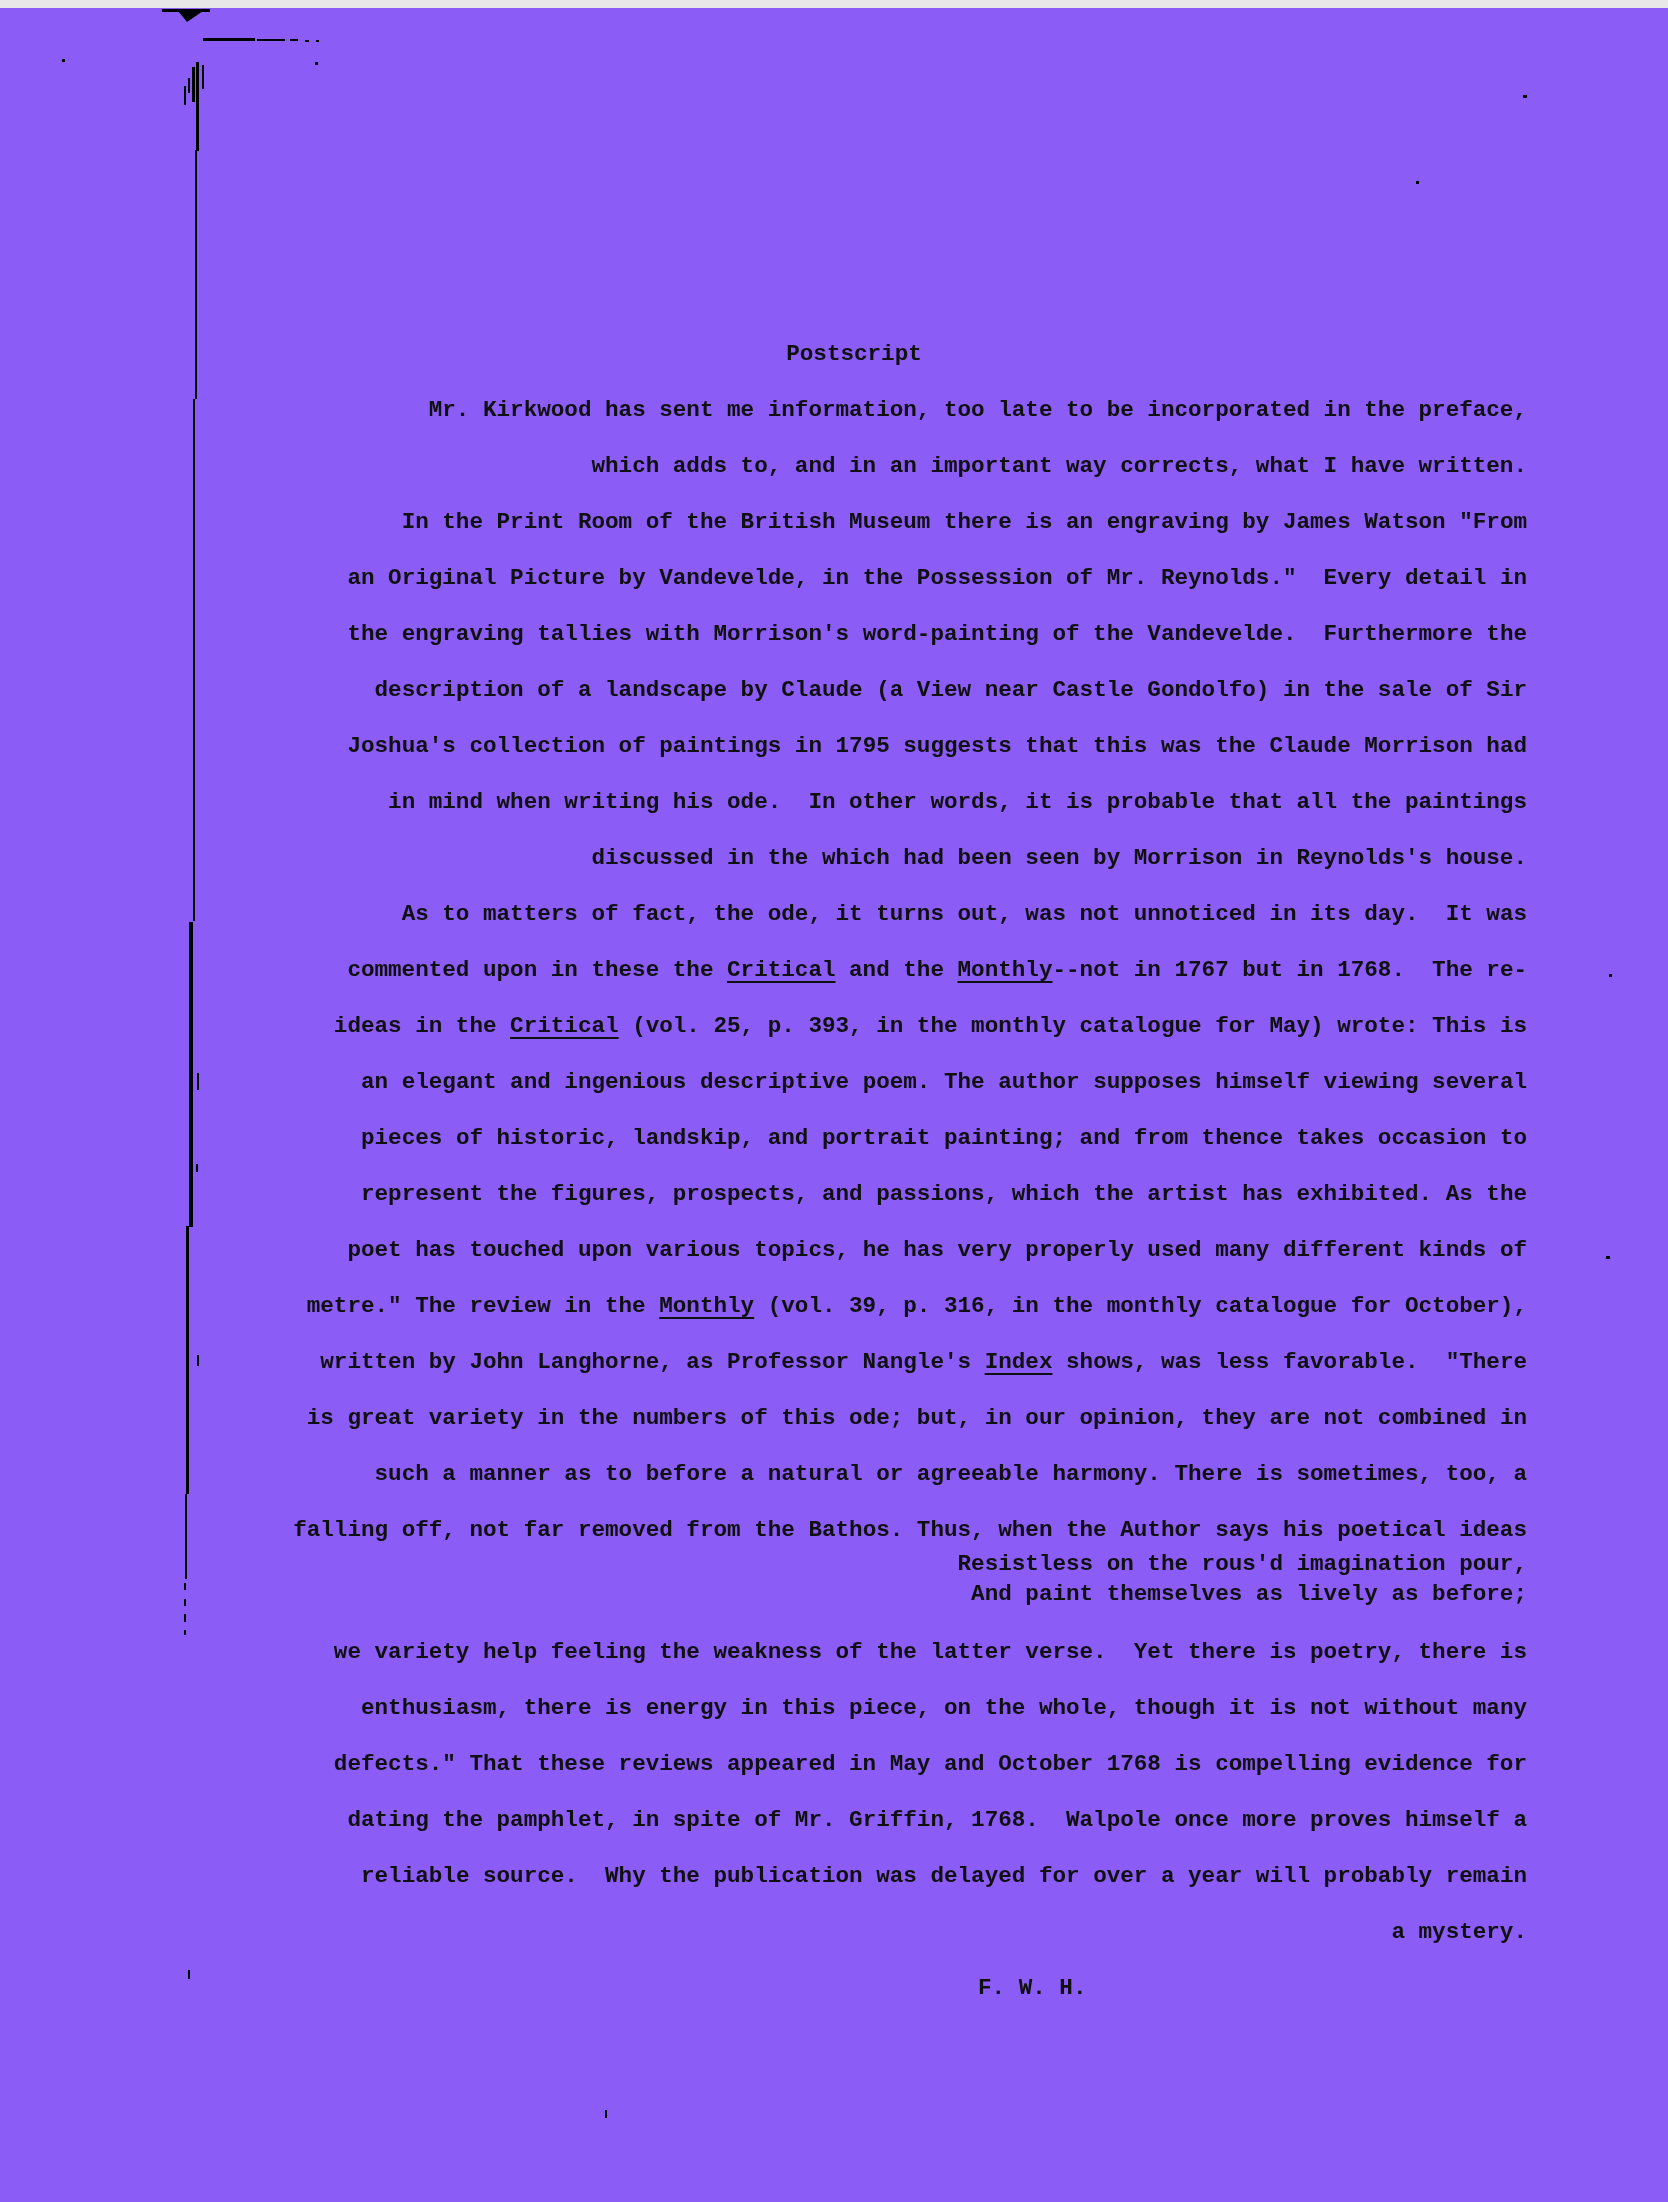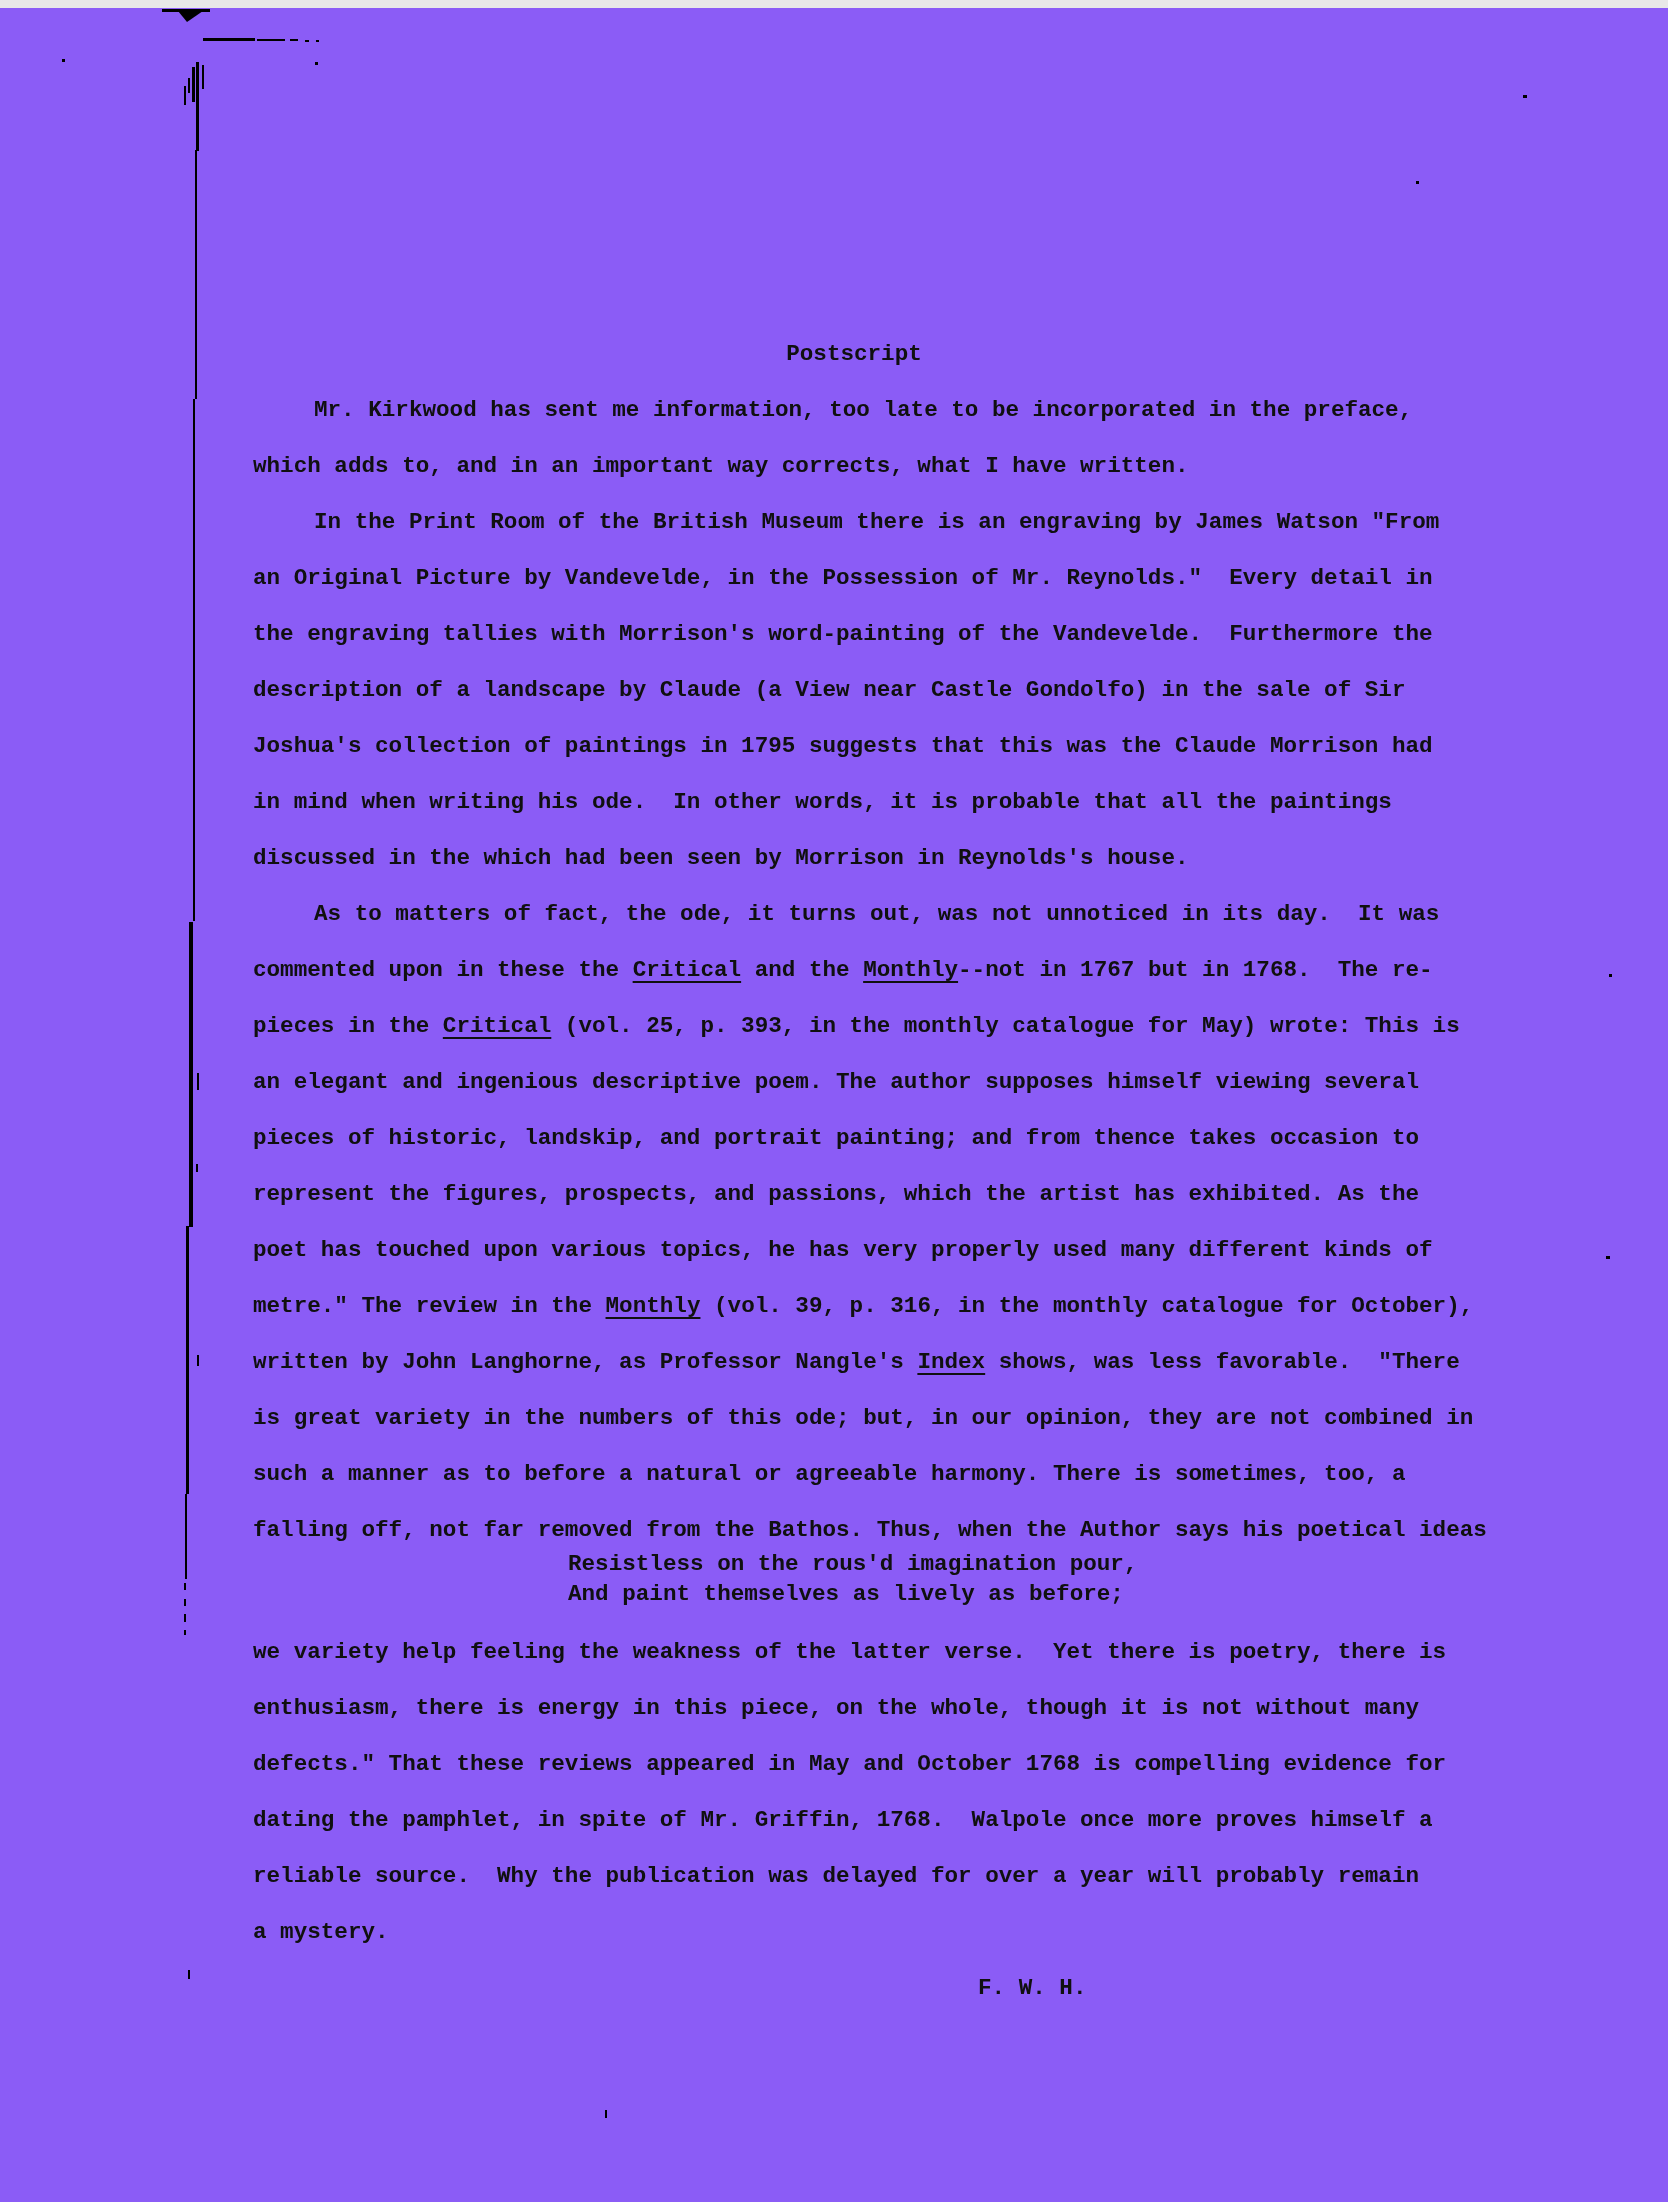--- a/index.html
+++ b/index.html
@@ -19,21 +19,21 @@
     width:1274px;
     font-size:22.6px;
   }
   .title {
     height:56px; line-height:56px;
     margin:0 72px 0 0;
     text-align:center;
     font-size:22.6px; font-weight:bold;
     white-space:pre;
   }
-  .line { height:56px; line-height:56px; white-space:pre; }
+  .line { height:56px; line-height:56px; white-space:pre;text-align:right; }
   .para.indent .line:first-child { text-indent:61px; }
   .verse { margin-top:-9.2px; padding-left:315px; }
   .verse .line { height:30px; line-height:30px; }
   .verse + .para { margin-top:14.8px; }
   .u {
     text-decoration:underline;
     text-decoration-thickness:2.3px;
     text-underline-offset:4.6px;
     font-family:Liberation Mono, monospace;
   }
@@ -127,21 +127,21 @@
           <div class="line"><span>an Original Picture by Vandevelde, in the Possession of Mr. Reynolds."  Every detail in</span></div>
           <div class="line"><span>the engraving tallies with Morrison's word-painting of the Vandevelde.  Furthermore the</span></div>
           <div class="line"><span>description of a landscape by Claude (a View near Castle Gondolfo) in the sale of Sir</span></div>
           <div class="line"><span>Joshua's collection of paintings in 1795 suggests that this was the Claude Morrison had</span></div>
           <div class="line"><span>in mind when writing his ode.  In other words, it is probable that all the paintings</span></div>
           <div class="line"><span>discussed in the which had been seen by Morrison in Reynolds's house.</span></div>
         </div>
         <div class="para body indent">
           <div class="line"><span>As to matters of fact, the ode, it turns out, was not unnoticed in its day.  It was</span></div>
           <div class="line"><span>commented upon in these the </span><span class="u">Critical</span><span> and the </span><span class="u">Monthly</span><span>--not in 1767 but in 1768.  The re-</span></div>
-          <div class="line"><span>pieces in the </span><span class="u">Critical</span><span> (vol. 25, p. 393, in the monthly catalogue for May) wrote: This is</span></div>
+          <div class="line"><span>ideas in the </span><span class="u">Critical</span><span> (vol. 25, p. 393, in the monthly catalogue for May) wrote: This is</span></div>
           <div class="line"><span>an elegant and ingenious descriptive poem. The author supposes himself viewing several</span></div>
           <div class="line"><span>pieces of historic, landskip, and portrait painting; and from thence takes occasion to</span></div>
           <div class="line"><span>represent the figures, prospects, and passions, which the artist has exhibited. As the</span></div>
           <div class="line"><span>poet has touched upon various topics, he has very properly used many different kinds of</span></div>
           <div class="line"><span>metre." The review in the </span><span class="u">Monthly</span><span> (vol. 39, p. 316, in the monthly catalogue for October),</span></div>
           <div class="line"><span>written by John Langhorne, as Professor Nangle's </span><span class="u">Index</span><span> shows, was less favorable.  "There</span></div>
           <div class="line"><span>is great variety in the numbers of this ode; but, in our opinion, they are not combined in</span></div>
           <div class="line"><span>such a manner as to before a natural or agreeable harmony. There is sometimes, too, a</span></div>
           <div class="line"><span>falling off, not far removed from the Bathos. Thus, when the Author says his poetical ideas</span></div>
         </div>

